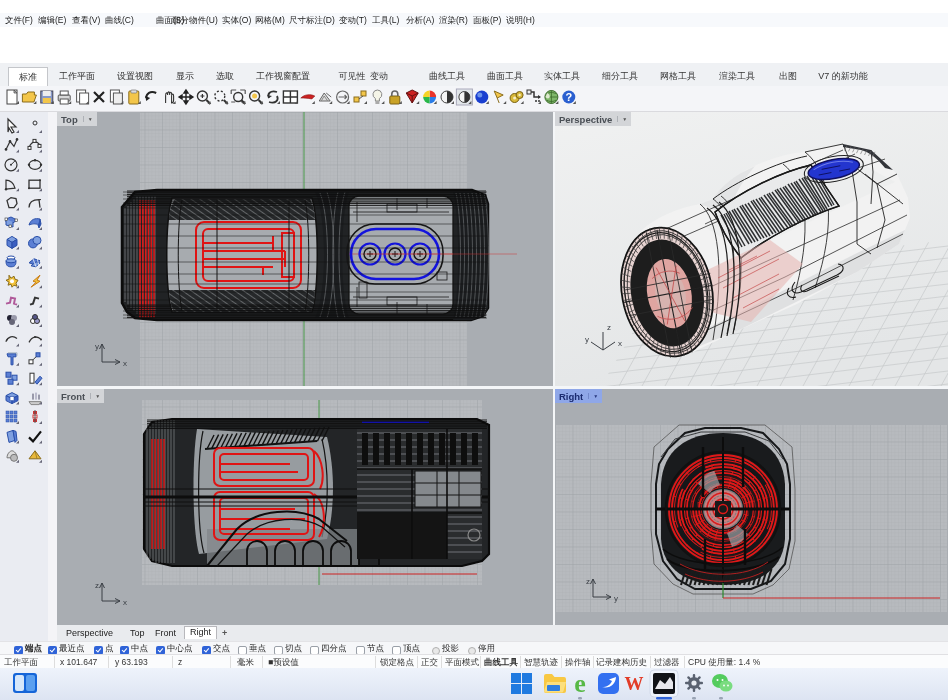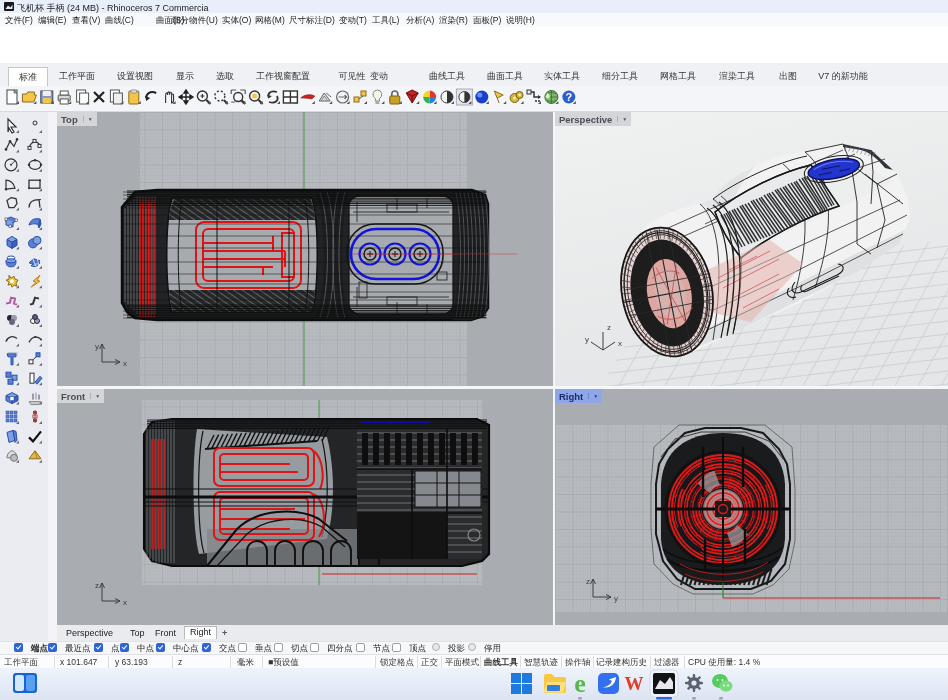--- a/index.html
+++ b/index.html
@@ -13,38 +13,31 @@
 #atab{position:absolute;left:8px;top:4px;width:40px;height:19px;background:#fff;border:1px solid #c4c6ca;border-bottom:none;text-align:center;padding-top:3px}
 #toolbar{left:0;top:86px;width:948px;height:26px;background:#f4f5f8;border-bottom:1px solid #dadade}
 #sidebar{left:0;top:112px;width:48px;height:529px;background:#eaecf2}
 #gutter{left:48px;top:112px;width:9px;height:529px;background:#f4f4f7}
 .vp{position:absolute;overflow:hidden}
 .vplabel{position:absolute;height:14px;font-size:9.5px;font-weight:bold;color:#4a4f55;background:#d3d5d8;display:flex;align-items:center;padding:0 4px;top:0;left:0}
 .vplabel .dd{margin-left:5px;border-left:1px solid #aeb1b6;padding-left:4px;font-size:5px;color:#555}
 #vptabs{left:57px;top:625px;width:891px;height:16px;background:#e9ebee;font-size:9px;color:#222}
 .vpt{position:absolute;top:3px}
 #snaprow{left:0;top:641px;width:948px;height:13px;background:#f6f7f9;border-top:1px solid #e3e3e6;font-size:8.5px;color:#222}
-.snap{position:absolute;top:1px;display:flex;align-items:flex-start;gap:8px;white-space:nowrap}
+.snap{position:absolute;top:1px;display:flex;align-items:flex-end;gap:2px;white-space:nowrap}
 .cb{width:9px;height:9px;border-radius:2px;display:inline-block}
 .cb.on{background:#2f63d8;position:relative}.cb.on i{position:absolute;left:2.7px;top:0.8px;width:2.6px;height:5px;border:solid #fff;border-width:0 1.6px 1.6px 0;transform:rotate(40deg)}
 .cb.off{background:#fff;border:1px solid #9aa0a8}
 .rad{width:8px;height:8px;border-radius:50%;background:#e8e8e8;border:1px solid #b0b0b0;display:inline-block}
 #statusbar{left:0;top:654px;width:948px;height:14px;background:#fbfcfd;border-top:1px solid #e0e0e3;font-size:8.5px;color:#333}
 .st{position:absolute;top:2px;white-space:nowrap}
 .sep{position:absolute;top:1px;width:1px;height:12px;background:#ddd}
 #taskbar{left:0;top:668px;width:948px;height:32px;background:linear-gradient(#eef3fb,#dde4f2)}
 </style></head><body>
 <div id="app">
-<div id="titlebar" class="abs">
-<svg class="abs" style="left:4px;top:2px" width="10" height="10" viewBox="0 0 10 10">
-        <rect x="0" y="0" width="10" height="9" rx="1" fill="#15171c"></rect>
-        <path d="M1.5 7 4 3.5 6.5 5.5 8.5 2.5 8.5 7Z" fill="#e8e8ea"></path>
-      </svg>
-<span class="abs" style="left:17px;top:2px">飞机杯 手柄 (24 MB) - Rhinoceros 7 Commercia</span>
-    </div>
 <div id="menubar" class="abs">
 <span class="mi" style="left:5px">文件(F)</span>
 <span class="mi" style="left:38px">编辑(E)</span>
 <span class="mi" style="left:72px">查看(V)</span>
 <span class="mi" style="left:105px">曲线(C)</span>
 <span class="mi" style="left:156px">曲面(S)</span>
 <span class="mi" style="left:172px">细分物件(U)</span>
 <span class="mi" style="left:222px">实体(O)</span>
 <span class="mi" style="left:255px">网格(M)</span>
 <span class="mi" style="left:289px">尺寸标注(D)</span>

